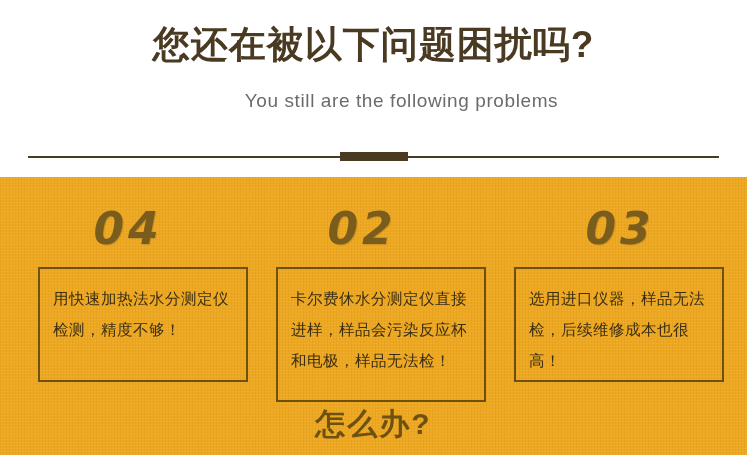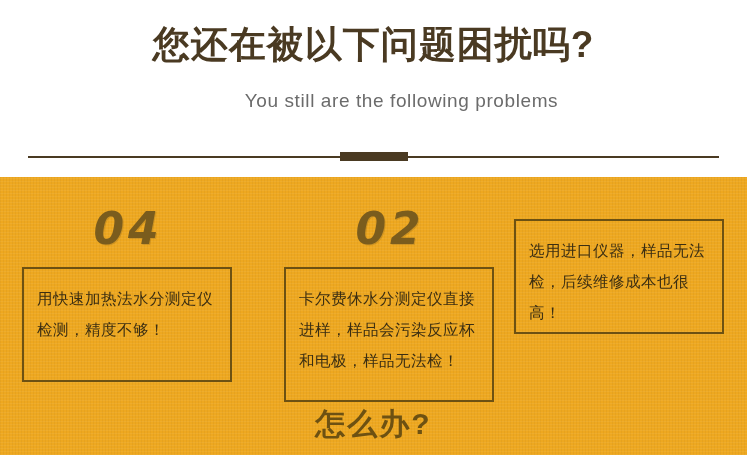--- a/index.html
+++ b/index.html
@@ -89,21 +89,21 @@
       repeating-linear-gradient(0deg, rgba(255,255,255,0.055) 0px, rgba(255,255,255,0.055) 1px, rgba(0,0,0,0.0) 1px, rgba(0,0,0,0.0) 3px),
       repeating-linear-gradient(90deg, rgba(0,0,0,0.035) 0px, rgba(0,0,0,0.035) 1px, rgba(0,0,0,0.0) 1px, rgba(0,0,0,0.0) 3px);
     overflow: hidden;
   }
   .col {
     position: absolute;
     top: 28px;
     width: 212px;
   }
   .col-1 { left: 22px; }
-  .col-2 { left: 284px; }
+  .col-2 { left: 256px; }
   .col-3 { left: 514px; }
 
   .num {
     width: 212px;
     text-align: center;
     font-family: "DejaVu Sans", sans-serif;
     font-size: 44px;
     font-weight: bold;
     font-style: italic;
     color: #7a5c1d;
@@ -120,22 +120,22 @@
     padding: 14px 13px 12px 13px;
     min-height: 115px;
   }
   .box-text {
     font-size: 15.5px;
     color: #3b2e12;
     line-height: 31px;
     letter-spacing: 0.5px;
     font-family: "Liberation Sans", sans-serif;
   }
-  .box-1 { height: 115px; }
-  .box-2 { height: 135px; }
+  .box-1 { height: 115px; margin-left: 16px; }
+  .box-2 { height: 135px; margin-left: 20px; }
   .box-3 { height: 115px; }
 
   .footer-q {
     position: absolute;
     left: 0;
     top: 228px;
     width: 747px;
     text-align: center;
     font-size: 30px;
     font-weight: bold;
@@ -169,20 +169,21 @@
     </div>
 
     <div class="col col-2">
       <div class="num">02</div>
       <div class="box box-2">
         <div class="box-text">卡尔费休水分测定仪直接进样，样品会污染反应杯和电极，样品无法检！</div>
       </div>
     </div>
 
     <div class="col col-3">
+      <div class="num">03</div>
       <div class="box box-3">
         <div class="box-text">选用进口仪器，样品无法检，后续维修成本也很高！</div>
       </div>
     </div>
 
     <div class="footer-q">怎么办?</div>
   </div>
 
 </div>
 

